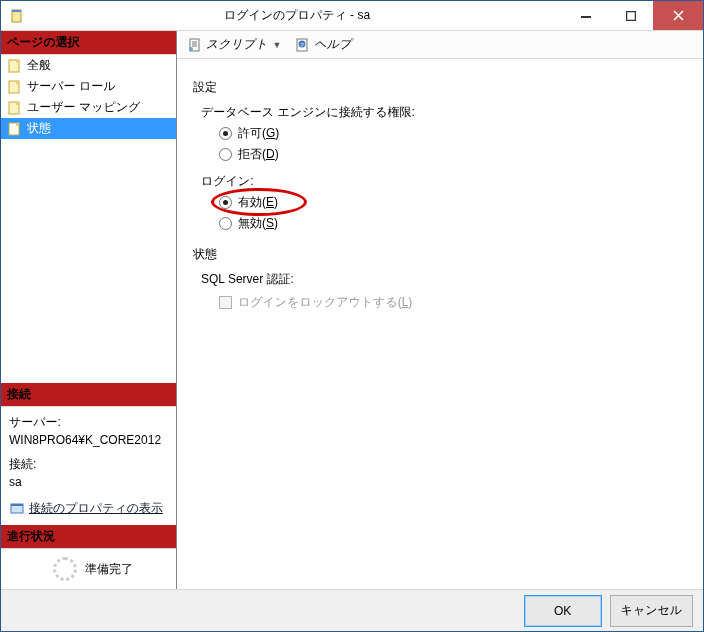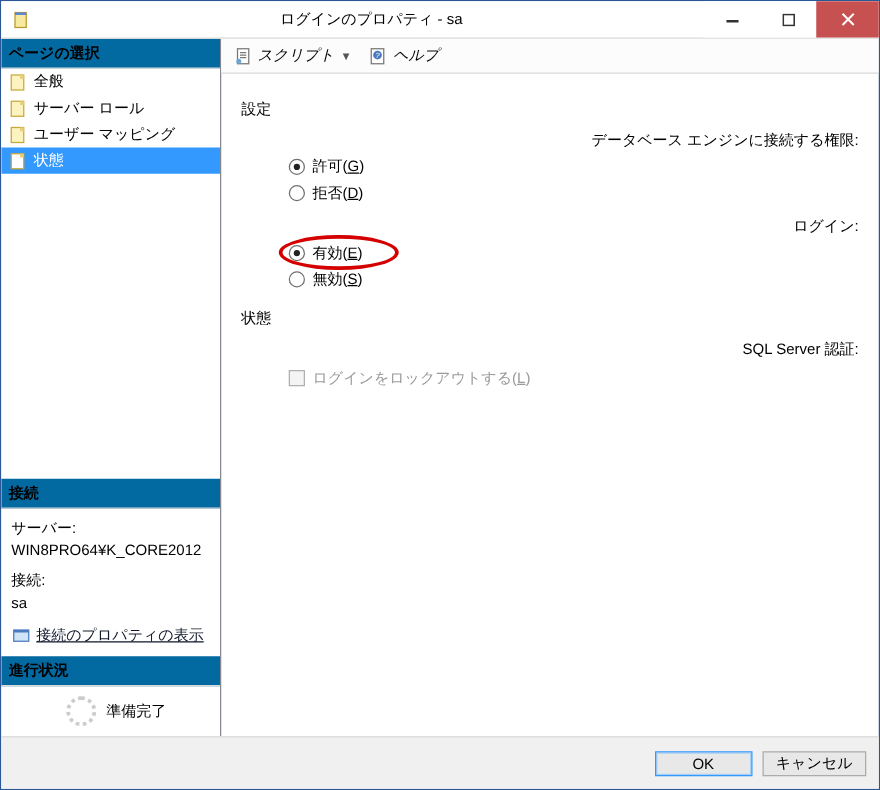--- a/index.html
+++ b/index.html
@@ -71,21 +71,21 @@
     display: flex;
     flex-direction: column;
     background: #fff;
   }
   .mainpane {
     flex: 1;
     display: flex;
     flex-direction: column;
   }
   .section-header {
-    background: #0369a1;
+    background: #b91c1c;
     border-bottom: 1px solid #d9d9d9;
     padding: 3px 6px;
     font-weight: bold;
     font-size: 12px;
   }
   .page-list {
     flex: 0 0 auto;
     background: #fff;
   }
   .page-item {
@@ -141,23 +141,22 @@
   }
   .tool-icon { width:16px; height:16px; display:flex;align-items:center;justify-content:center;}
   .dropdown-arrow { font-size:9px; color:#555; padding:0 2px; }
   .content-area {
     flex: 1;
     padding: 14px 16px 10px 16px;
     overflow: auto;
   }
   .group-label { margin: 6px 0 8px 0; }
   .subgroup {
-    margin-left: 20px;
+    margin-left: 8px;
     margin-bottom: 10px;
-    text-align: right;
   }
   .radio-row {
     display: flex;
     align-items: center;
     gap: 6px;
     margin: 4px 0 4px 18px;
     position: relative;
   }
   .radio {
     width: 13px; height: 13px;
@@ -193,21 +192,21 @@
     border-top: 1px solid #d9d9d9;
     display:flex;
     align-items:center;
     justify-content:flex-end;
     gap:8px;
     padding: 0 10px;
     background:#f0f0f0;
   }
   .btn {
     min-width: 78px;
-    height: 20px;
+    height: 32px;
     border: 1px solid #acacac;
     background: #e8e8e8;
     display:flex;align-items:center;justify-content:center;
     padding: 0 10px;
   }
   .btn.default { border: 1px solid #3399ff; box-shadow: inset 0 0 0 1px #a6d0f5; }
   .label-with-access span.u { text-decoration: underline; }
 </style>
 </head>
 <body>

